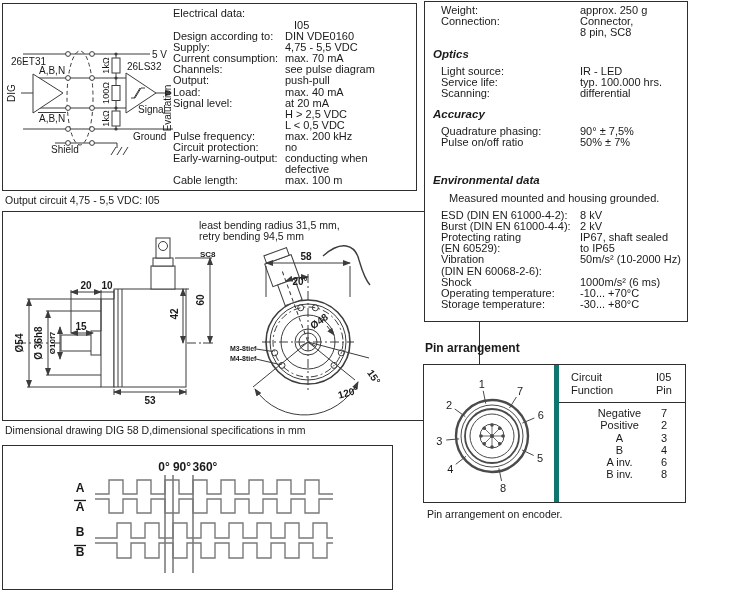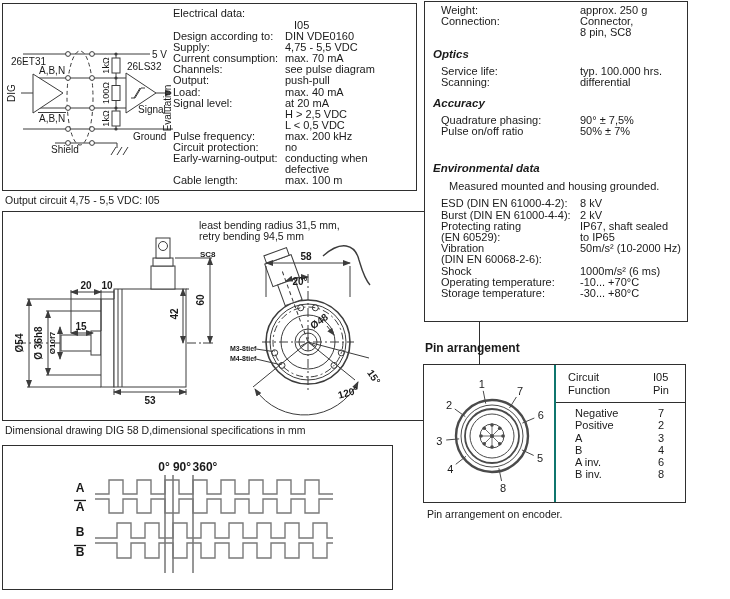--- a/index.html
+++ b/index.html
@@ -24,28 +24,28 @@
   .t-v{flex:1;}
   .t-v.ind{padding-left:9px;}
   
   .spec-wrap{padding:3px 0 0 8px;font-size:11px;}
   .sr{display:flex;line-height:11.2px;white-space:nowrap;margin-left:8px;}
   .sr .l{width:139px;flex:none;}
   .sh{font-size:11.5px;font-weight:bold;font-style:italic;line-height:12px;margin:9px 0 6px;}
   .sn{line-height:12px;margin:1px 16px 6px;}
   .sg{height:16px;}
   
-  .pin-table{position:absolute;left:130px;top:0;width:132px;height:137px;border-left:2px solid #0f766e;box-sizing:border-box;}
+  .pin-table{position:absolute;left:130px;top:0;width:132px;height:137px;border-left:5px solid #0f766e;box-sizing:border-box;}
   .pin-head{padding:6px 0 0 12px;font-size:11px;line-height:12.5px;}
   .ph-row{display:flex;}
   .ph-c1{width:85px;flex:none;}
   .pin-rule{border-top:1px solid #2f2f2f;margin-top:6px;}
   .pin-rows{padding:4px 0 0 19px;font-size:11px;}
   .p-row{display:flex;line-height:12.3px;}
-  .p-f{width:83px;flex:none;}
+  .p-f{width:83px;flex:none;text-align:center;}
   
   .pulse-svg,.circuit-svg,.dim-svg,.pin-svg{position:absolute;left:0;top:0;}
   svg text{fill:#1a1a1a;font-family:"Liberation Sans",sans-serif;}
   .sl{font-size:10px;}
   .sl9{font-size:9px;}
   .dim{font-size:10px;font-weight:bold;}
   .dim8{font-size:8px;font-weight:bold;}
   .dim7{font-size:7px;font-weight:bold;}
   .note-t{font-size:10.5px;}
 </style>
@@ -309,20 +309,24 @@
         </div>
         <div class="sr">
           <span class="l">Connection:</span>
           <span class="v">Connector,</span>
         </div>
         <div class="sr">
           <span class="l"></span>
           <span class="v">8 pin, SC8</span>
         </div>
         <div class="sh">Optics</div>
+        <div class="sr">
+          <span class="l">Light source:</span>
+          <span class="v">IR - LED</span>
+        </div>
         <div class="sr">
           <span class="l">Service life:</span>
           <span class="v">typ. 100.000 hrs.</span>
         </div>
         <div class="sr">
           <span class="l">Scanning:</span>
           <span class="v">differential</span>
         </div>
         <div class="sh">Accuracy</div>
         <div class="sr">

